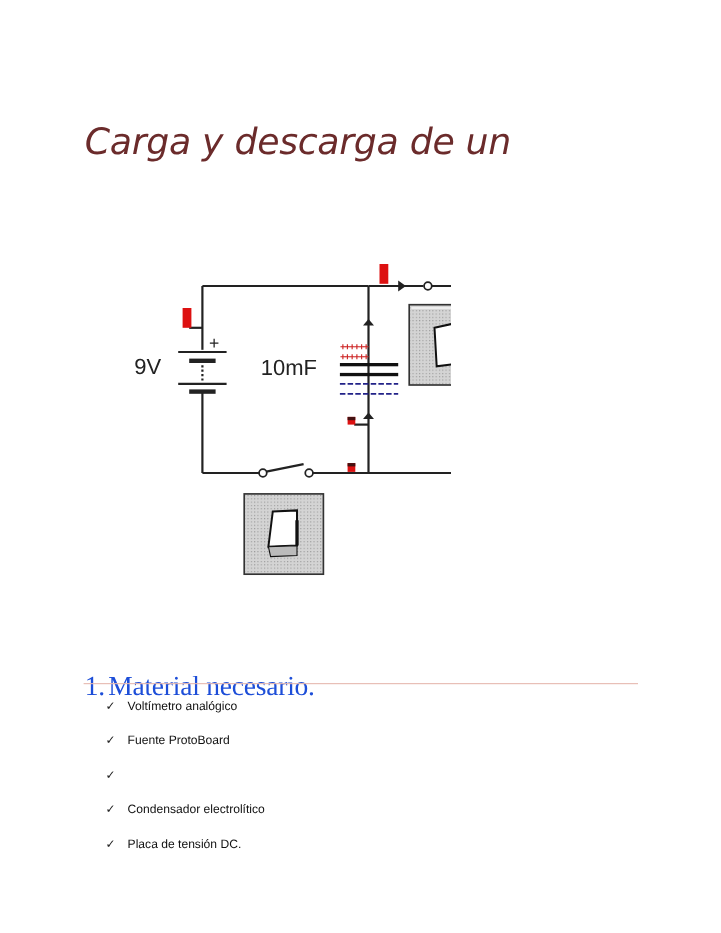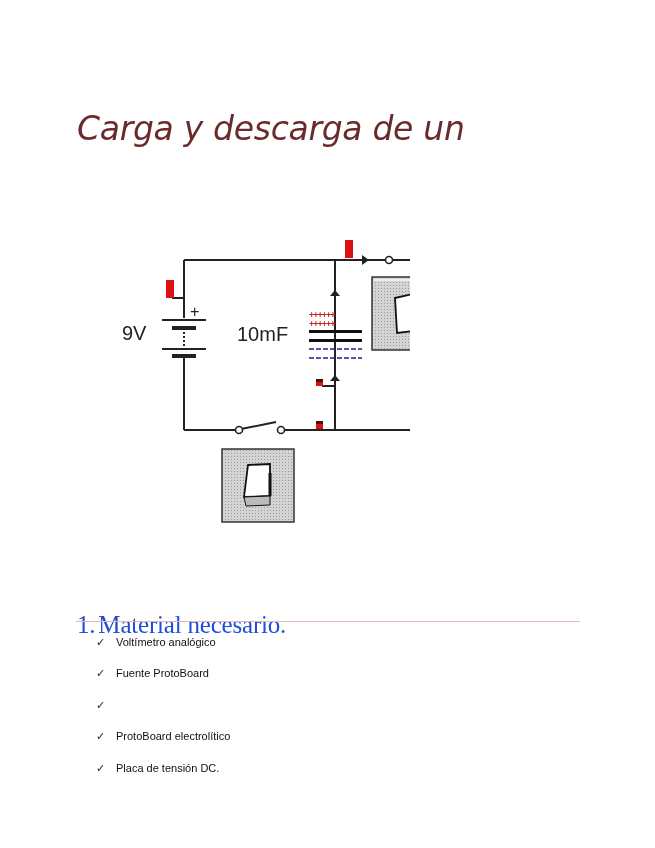--- a/index.html
+++ b/index.html
@@ -154,19 +154,19 @@
   </li>
   <li>
     <span class="check">✓</span>
     <span>Fuente ProtoBoard</span>
   </li>
   <li>
     <span class="check">✓</span>
   </li>
   <li>
     <span class="check">✓</span>
-    <span>ProtoBoard electrolítico</span>
+    <span>Condensador electrolítico</span>
   </li>
   <li>
     <span class="check">✓</span>
     <span>Placa de tensión DC.</span>
   </li>
 </ul>
 
 </body></html>

